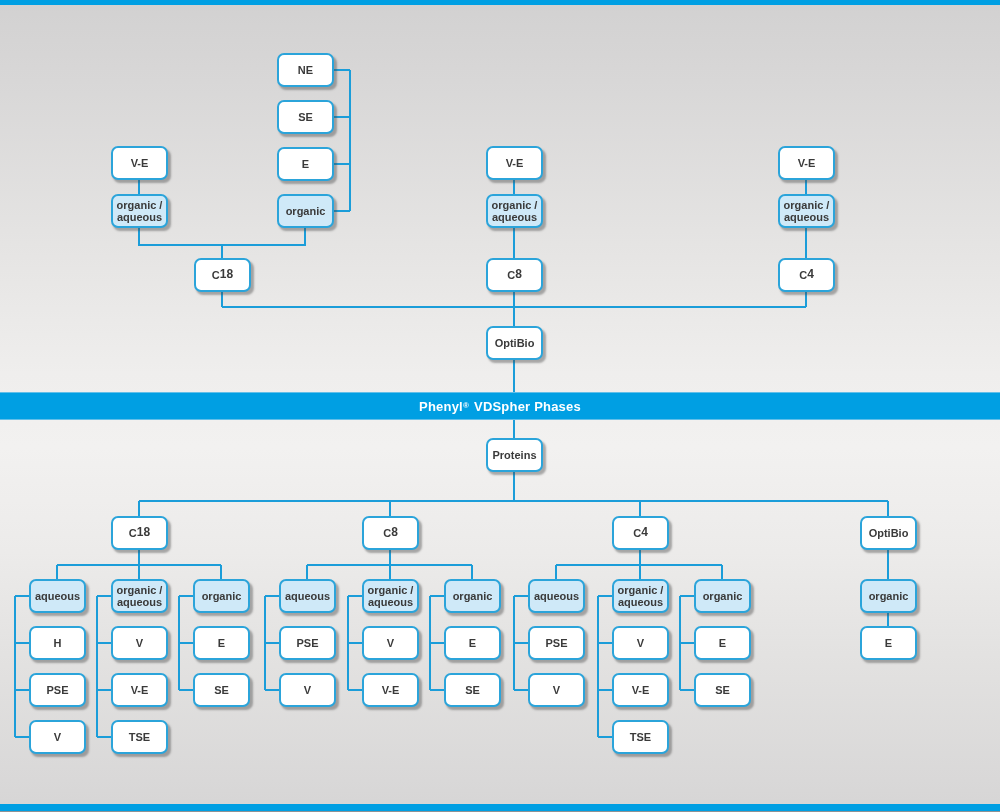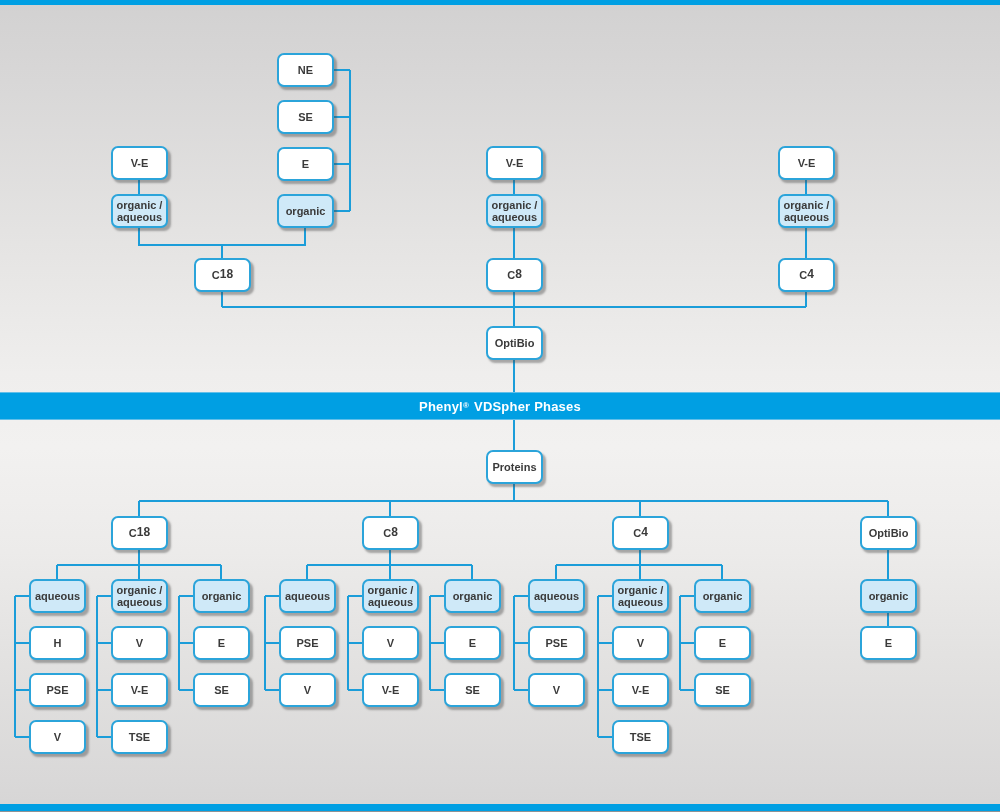--- a/index.html
+++ b/index.html
@@ -81,21 +81,21 @@
 <div class="node phase" style="left:778px;top:258px">C<span class="num">4</span></div>
 
 <div class="node" style="left:486px;top:326px">OptiBio</div>
 
 <div class="banner" style="background:#009fe3">
   <span>Phenyl</span>
     <sup>®</sup>
     <span class="rest">VDSpher Phases</span>
 </div>
 
-<div class="node" style="left:486px;top:450px">Proteins</div>
+<div class="node" style="left:486px;top:438px">Proteins</div>
 
 <div class="node phase" style="left:111px;top:516px">C<span class="num">18</span></div>
 <div class="node phase" style="left:362px;top:516px">C<span class="num">8</span></div>
 <div class="node phase" style="left:612px;top:516px">C<span class="num">4</span></div>
 <div class="node" style="left:860px;top:516px">OptiBio</div>
 
 <div class="node hl" style="left:29px;top:579px">aqueous</div>
 <div class="node hl" style="left:111px;top:579px">organic /
 aqueous</div>
 <div class="node hl" style="left:193px;top:579px">organic</div>

